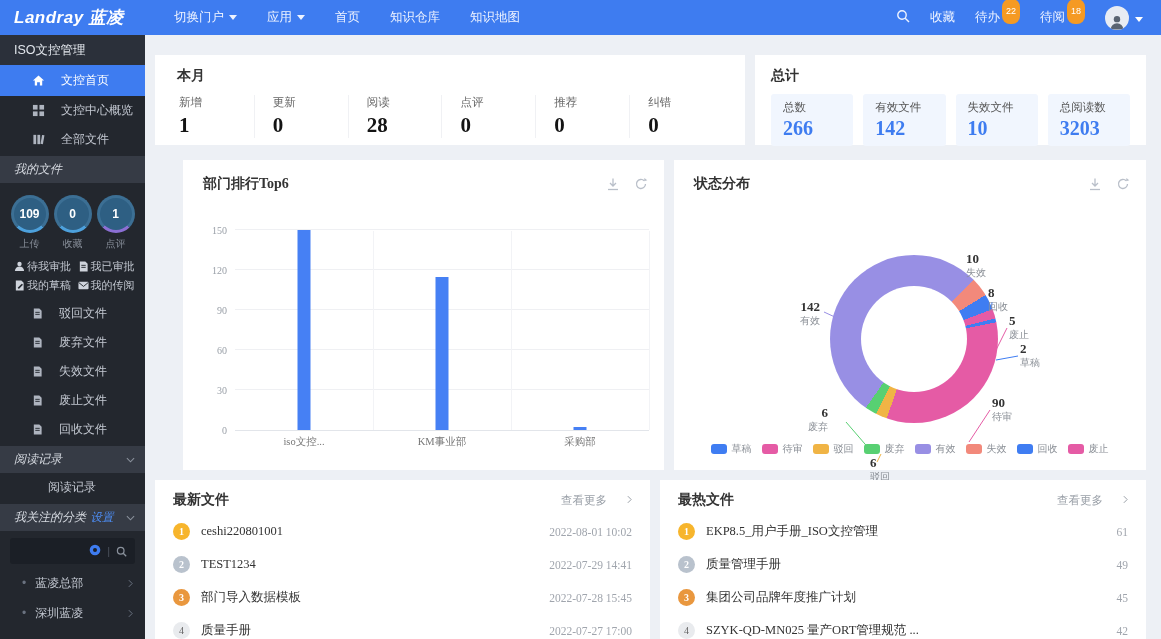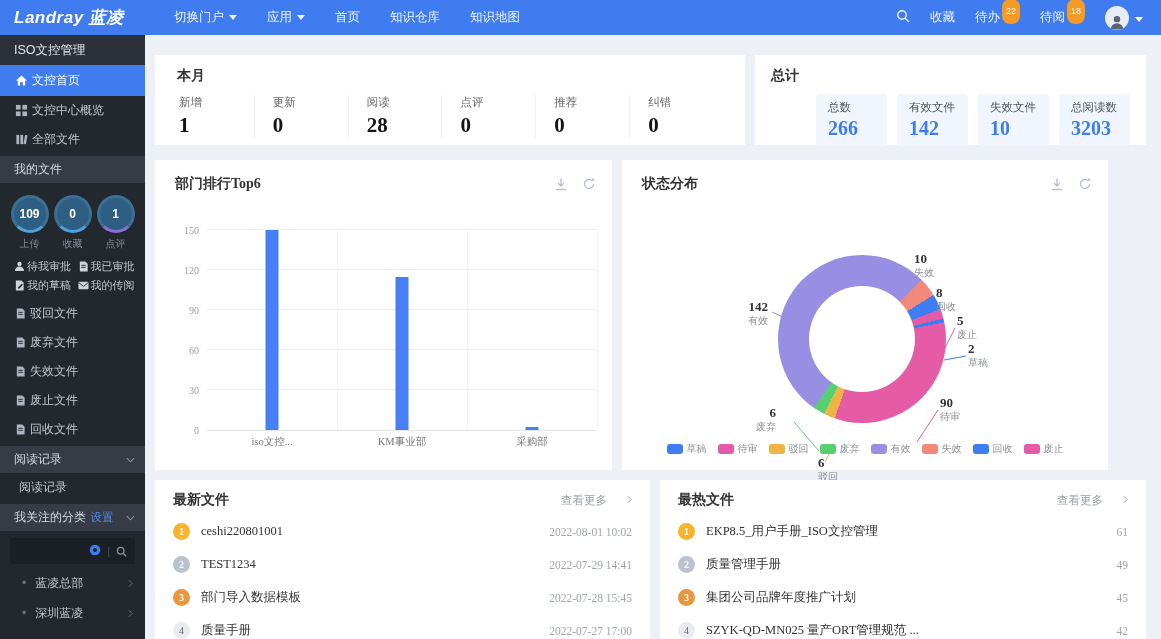--- a/index.html
+++ b/index.html
@@ -12,25 +12,25 @@
   .nav-item { display:flex; align-items:center; gap:5px; color:#eef3ff; cursor:pointer; white-space:nowrap; }
   .nav-right { margin-left:auto; display:flex; gap:20px; align-items:center; font-size:12.5px; }
   .nav-right .nav-item { position:relative; }
   .badge { background:#f59a23; color:#fff; font-size:9px; line-height:1; padding:8px 4px; border-radius:8px; position:relative; top:-6px; margin-left:-3px; }
   .avatar-wrap { display:flex; align-items:center; gap:6px; cursor:pointer; }
   .avatar { width:24px; height:24px; border-radius:50%; background:#e8ecf3; display:flex; align-items:flex-end; justify-content:center; overflow:hidden; }
 
   
   .sidebar { position:absolute; top:35px; left:0; bottom:0; width:145px; background:#23272e; color:#c3c8d1; font-size:12px; overflow:hidden; }
   .app-title { height:30px; display:flex; align-items:center; padding-left:14px; background:#2b303a; color:#e2e6ec; font-size:12.5px; }
-  .side-item { height:29px; display:flex; align-items:center; padding-left:15px; gap:4px; cursor:pointer; white-space:nowrap; }
+  .side-item { height:29px; display:flex; align-items:center; padding-left:32px; gap:16px; cursor:pointer; white-space:nowrap; }
   .side-item .ic { color:#aeb4bf; display:flex; }
   .side-item.active { background:#3e7cf0; color:#fff; height:31px; }
   .side-item.active .ic { color:#fff; }
-  .side-section { height:27px; display:flex; align-items:center; padding:0 10px 0 14px; background:#363b45; color:#d6dae1; margin-top:2px; }
+  .side-section { height:27px; display:flex; align-items:center; padding:0 10px 0 14px; background:#363b45; color:#d6dae1; margin-top:2px;font-style:italic; }
   .side-section .chev { margin-left:auto; color:#8a919c; display:flex; }
   .stats-row { display:flex; justify-content:space-around; padding:12px 8px 4px; }
   .stat { text-align:center; width:42px; }
   .stat-circle { width:38px; height:38px; margin:0 auto; border-radius:50%; background:#2e5f83; border:3px solid #3c6f94; border-bottom-color:#4da1dd; color:#fff; font-weight:bold; font-size:12px; display:flex; align-items:center; justify-content:center; }
   .stat:nth-child(3) .stat-circle { border-bottom-color:#8b6fd4; }
   .stat-label { font-size:10px; color:#878e99; margin-top:4px; }
   .quick-grid { display:grid; grid-template-columns:1fr 1fr; padding:4px 4px 6px 14px; row-gap:4px; font-size:11px; }
   .quick-item { display:flex; align-items:center; gap:2px; cursor:pointer; white-space:nowrap; color:#c3c8d1; }
   .quick-item .ic { color:#cfd4dc; display:flex; }
   .settings-link { margin-left:auto; margin-right:8px; color:#4d8df5; font-size:11.5px; cursor:pointer; }
@@ -47,27 +47,27 @@
   .card { background:#fff; border-radius:0; position:relative;font-family:Liberation Serif, serif; }
   .row1 { margin-bottom:15px; }
   .card-month { width:590px; height:90px; padding:12px 22px; }
   .card-total { width:391px; height:90px; padding:12px 16px; }
   .card-title { font-size:14px; font-weight:bold; color:#333; }
   .month-stats { display:flex; margin-top:10px; }
   .month-cell { flex:1; padding-left:2px; }
   .month-cell + .month-cell { border-left:1px solid #f0f1f4; padding-left:18px; }
   .month-label { font-size:11.5px; color:#666; }
   .month-value { font-size:21px; font-weight:bold; color:#141414; margin-top:3px; }
-  .total-tiles { display:flex; gap:10px; margin-top:9px;margin-left:45px; }
+  .total-tiles { display:flex; gap:10px; margin-top:9px; }
   .total-tile { flex:1; background:#f1f6fe; border-radius:3px; padding:6px 12px; }
   .total-label { font-size:11.5px; color:#555; }
   .total-value { font-size:20px; font-weight:bold; color:#3e7cf0; margin-top:2px; }
 
   .row2 { margin-bottom:10px; }
-  .card-bar { width:457px; height:310px; }
+  .card-bar { width:495px; height:310px;margin-left:28px; }
   .card-donut { width:486px; height:310px; }
   .chart-head { display:flex; align-items:center; padding:15px 16px 0 20px; }
   .chart-tools { margin-left:auto; display:flex; gap:14px; color:#b9bfc9; }
   .chart-tools .tool { cursor:pointer; display:flex; }
 
   .bar-plot { position:relative; margin:38px 15px 0 52px; height:200px; border-bottom:1px solid #e2e5ea; }
   .gridline { position:absolute; left:0; right:0; height:1px; background:#eff0f3; }
   .vline { position:absolute; top:0; bottom:0; width:1px; background:#f2f3f6; }
   .ytick { position:absolute; left:-42px; width:34px; text-align:right; font-size:10px; color:#9aa0a8; transform:translateY(-50%); }
   .bar { position:absolute; bottom:0; width:13px; background:#4680f4; transform:translateX(-50%); }

